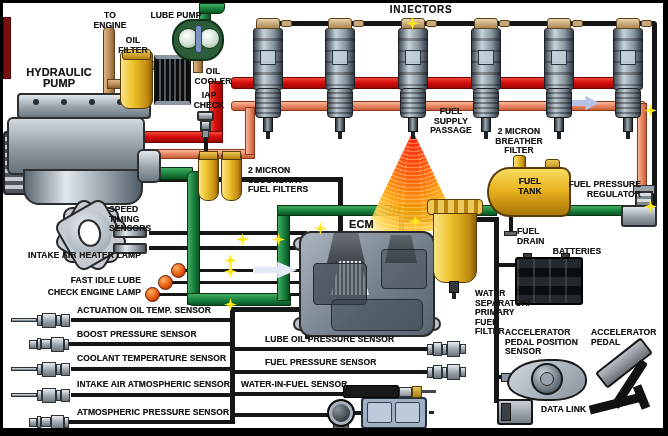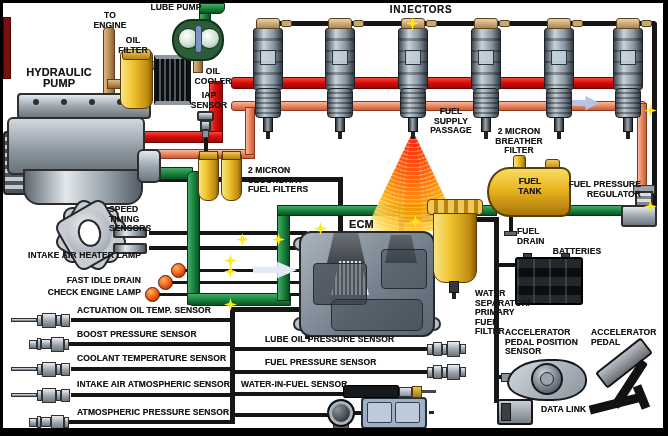--- a/index.html
+++ b/index.html
@@ -324,29 +324,29 @@
   <div class="star" style="left:233px;top:230px;"></div>
   <div class="star" style="left:269px;top:230px;"></div>
   <div class="star" style="left:221px;top:251px;"></div>
   <div class="star" style="left:221px;top:262px;"></div>
   <div class="star" style="left:221px;top:295px;"></div>
   <div class="star" style="left:641px;top:101px;"></div>
   <div class="star" style="left:641px;top:197px;"></div>
 
   <div class="lbl" style="left:82px;top:8px;width:50px;">TO
 ENGINE</div>
-  <div class="lbl" style="left:138px;top:0;width:70px;">LUBE PUMP</div>
+  <div class="lbl" style="left:138px;top:8px;width:70px;">LUBE PUMP</div>
   <div class="lbl" style="left:106px;top:33px;width:48px;">OIL
 FILTER</div>
   <div class="lbl" style="left:184px;top:64px;width:52px;">OIL
 COOLER</div>
   <div class="lbl big" style="left:10px;top:64px;width:92px;">HYDRAULIC
 PUMP</div>
   <div class="lbl" style="left:180px;top:88px;width:52px;">IAP
-SENSOR</div>
+CHECK</div>
   <div class="lbl med" style="left:375px;top:1px;width:86px;">INJECTORS</div>
   <div class="lbl" style="left:416px;top:104px;width:64px;">FUEL
 SUPPLY
 PASSAGE</div>
   <div class="lbl" style="left:482px;top:124px;width:68px;">2 MICRON
 BREATHER
 FILTER</div>
   <div class="lbl tl" style="left:245px;top:163px;width:100px;">2 MICRON
 SECONDARY
 FUEL FILTERS</div>
@@ -360,21 +360,21 @@
 TIMING
 SENSORS</div>
   <div class="lbl big tl" style="left:346px;top:216px;width:40px;">ECM</div>
   <div class="lbl tl" style="left:432px;top:286px;width:70px;margin-left:40px;">WATER
 SEPARATOR/
 PRIMARY
 FUEL
 FILTER</div>
   <div class="lbl" style="left:514px;top:244px;width:64px;margin-left:28px;">BATTERIES</div>
   <div class="lbl tr" style="left:12px;top:248px;width:126px;">INTAKE AIR HEATER LAMP</div>
-  <div class="lbl tr" style="left:12px;top:273px;width:126px;">FAST IDLE DRAIN</div>
+  <div class="lbl tr" style="left:12px;top:273px;width:126px;">FAST IDLE LUBE</div>
   <div class="lbl tr" style="left:12px;top:285px;width:126px;">CHECK ENGINE LAMP</div>
   <div class="lbl tl" style="left:74px;top:303px;width:160px;">ACTUATION OIL TEMP. SENSOR</div>
   <div class="lbl tl" style="left:74px;top:327px;width:160px;">BOOST PRESSURE SENSOR</div>
   <div class="lbl tl" style="left:74px;top:351px;width:160px;">COOLANT TEMPERATURE SENSOR</div>
   <div class="lbl tl" style="left:74px;top:377px;width:160px;">INTAKE AIR ATMOSPHERIC SENSOR</div>
   <div class="lbl tl" style="left:74px;top:405px;width:160px;">ATMOSPHERIC PRESSURE SENSOR</div>
   <div class="lbl tl" style="left:262px;top:332px;width:140px;">LUBE OIL PRESSURE SENSOR</div>
   <div class="lbl tl" style="left:262px;top:355px;width:130px;">FUEL PRESSURE SENSOR</div>
   <div class="lbl tl" style="left:238px;top:377px;width:110px;">WATER-IN-FUEL SENSOR</div>
   <div class="lbl tl" style="left:502px;top:325px;width:92px;">ACCELERATOR

